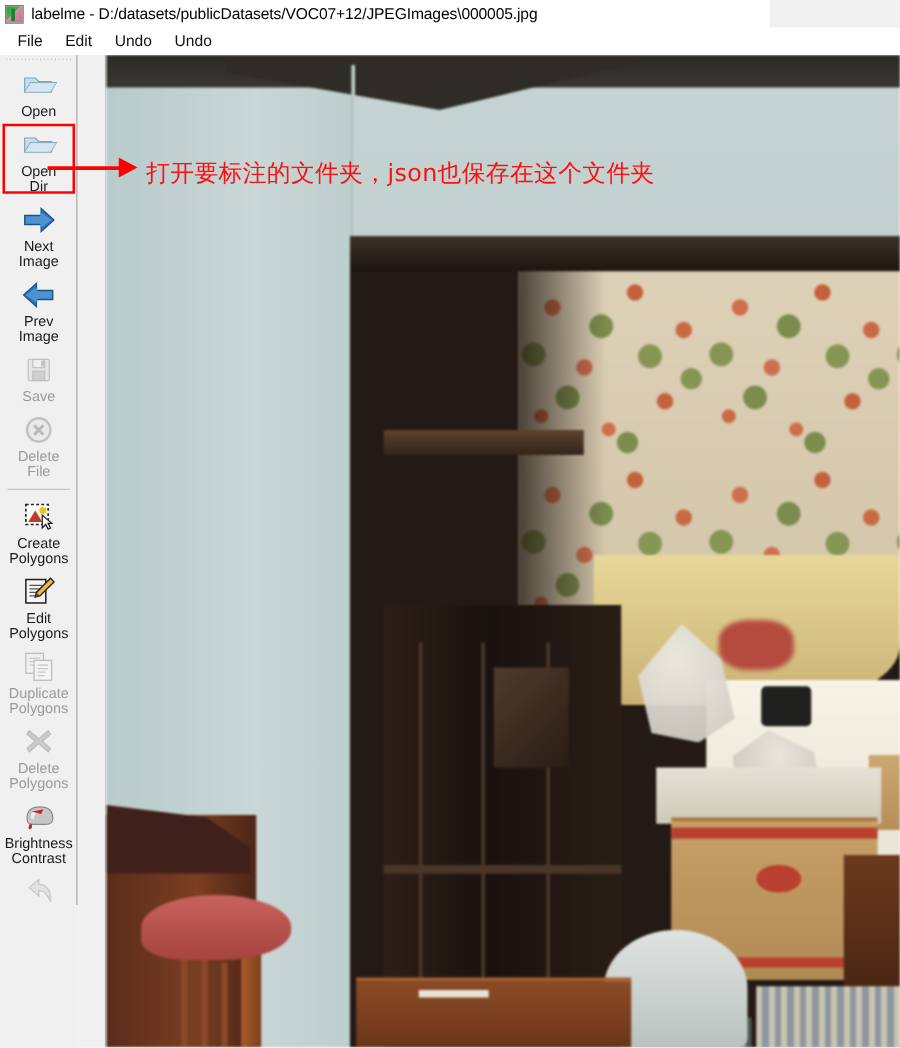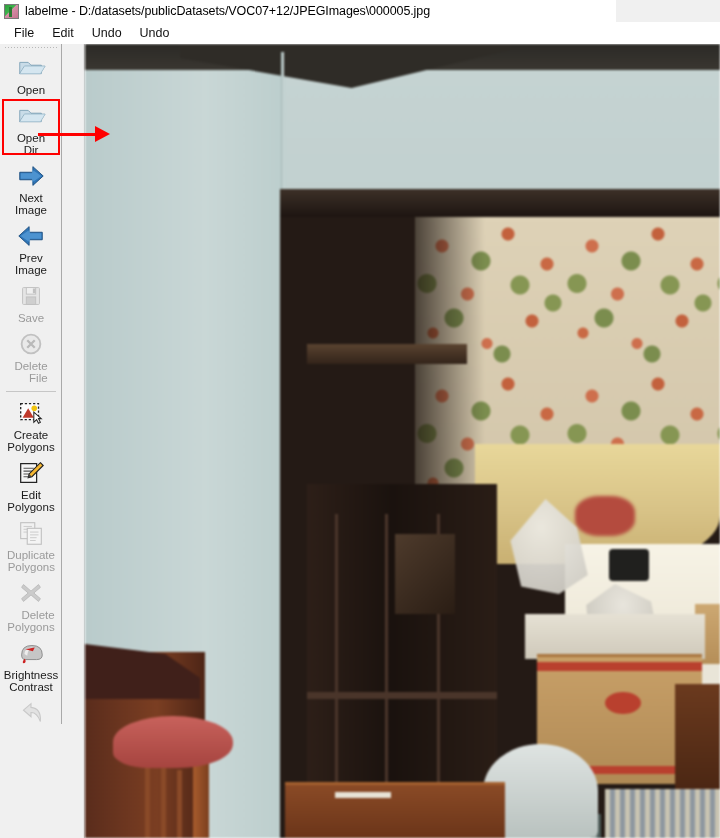--- a/index.html
+++ b/index.html
@@ -69,21 +69,21 @@
     width: 62px;
     display: flex; flex-direction: column; align-items: center;
     padding: 2px 0 3px 0;
     cursor: default;
   }
   .tb-btn .ico { width: 30px; height: 30px; display:block; }
   .tb-btn .lbl {
     font-size: 11.5px; line-height: 12px; color: #1a1a1a;
     text-align: center; margin-top: 1px;
   }
-  .tb-btn.disabled .lbl { color: #9a9a9a; text-align: right; }
+  .tb-btn.disabled .lbl { color: #9a9a9a; }
   .tb-btn.disabled .ico { opacity: 0.45; filter: grayscale(1); }
   .tb-sep {
     width: 50px; height: 1px; background: #c6c6c6;
     margin: 4px auto 4px auto;
   }
   .zoom-box {
     width: 60px; height: 21px; margin: 0 auto;
     background: #8b5cf6; border: 1px solid #7f7f7f;
     display: flex; align-items: center; justify-content: center;
     font-size: 11.5px; color: #111;
@@ -458,14 +458,15 @@
       <div class="sc spindle1"></div>
       <div class="sc spindle2"></div>
       <div class="sc spindle3"></div>
       <div class="sc chair-post"></div>
       <div class="sc chair-arm"></div>
     </div>
   </div>
 
   <div class="ann-line"></div>
   <div class="ann-arrow"></div>
+  <div class="ann-text">打开要标注的文件夹，json也保存在这个文件夹</div>
 
 </div>
 
 </body></html>

